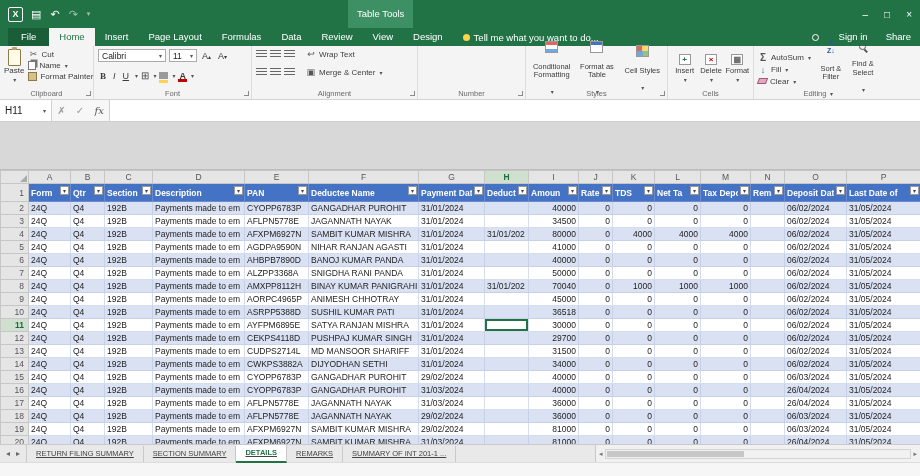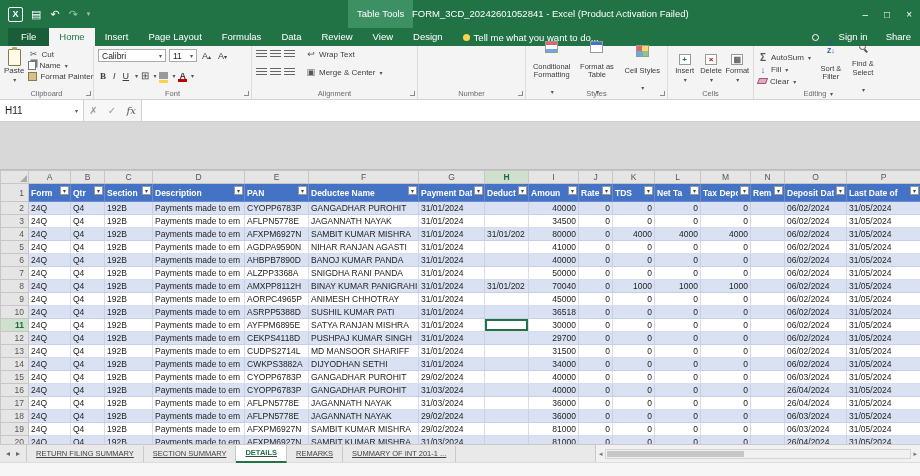--- a/index.html
+++ b/index.html
@@ -67,21 +67,21 @@
   .cicon.del { color:#c00000; }
   .cicon.fmt { color:#666; }
   .sigma { font-weight:bold; font-size:10px; }
   .eraser { width:9px; height:6px; background:#e8a7c0; border:1px solid #9a5a78; transform:skewX(-20deg); }
   .azicon { font-size:7px; font-weight:bold; color:#2b579a; }
   .mag { width:7px; height:7px; border:1.5px solid #555; border-radius:50%; position:relative; display:inline-block; }
   .mag::after { content:""; position:absolute; width:4px; height:1.5px; background:#555; right:-3px; bottom:-2px; transform:rotate(45deg); }
 
   
   .formulabar { height:22px; background:#f7f7f7; border-bottom:1px solid #cfcfcf; display:flex; align-items:stretch; }
-  .namebox { width:84px; background:#fff; border-right:1px solid #d0d0d0; display:flex; align-items:center; padding:0 5px; font-size:10px; color:#222; }
+  .namebox { width:52px; background:#fff; border-right:1px solid #d0d0d0; display:flex; align-items:center; padding:0 5px; font-size:10px; color:#222; }
   .namebox .dd { margin-left:auto; }
   .fbbtns { width:58px; display:flex; align-items:center; justify-content:space-around; color:#9a9a9a; font-size:10px; border-right:1px solid #d0d0d0; }
   .fx { font-family:"DejaVu Serif", serif; font-style:italic; color:#555; }
   .finput { flex:1; background:#fff; }
 
   
   .grayband { height:48px; background:#d8d8d8; border-bottom:1px solid #bdbdbd; }
 
   
   .gridwrap { height:274px; overflow:hidden; background:#fff; }
@@ -121,21 +121,20 @@
 
   <div class="titlebar">
     <span class="appicon">X</span>
     <span class="qat">
       <span>▤</span>
       <span>↶</span>
       <span class="dim">↷</span>
       <span class="dim" style="font-size:7px;">▾</span>
     </span>
     <span class="tooltools">Table Tools</span>
-    <span class="wintitle">FORM_3CD_20242601052841 - Excel (Product Activation Failed)</span>
     <span class="winctrls">
       <span>–</span>
       <span>□</span>
       <span>×</span>
     </span>
   </div>
 
   <div class="tabrow">
     <div class="tab file">File</div>
     <div class="tab active">Home</div>

